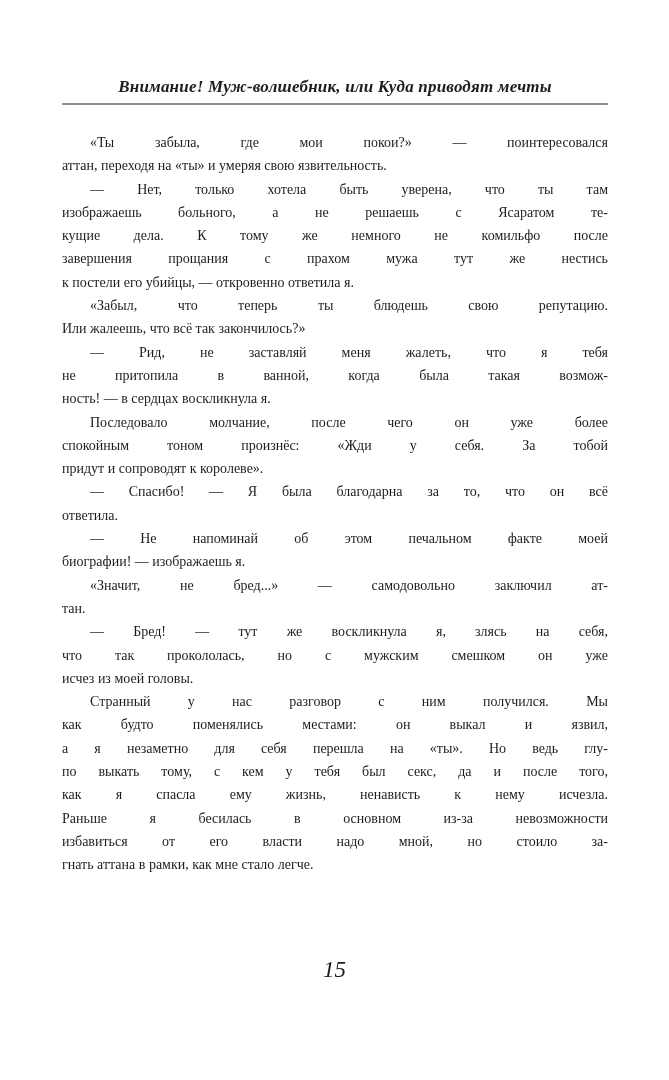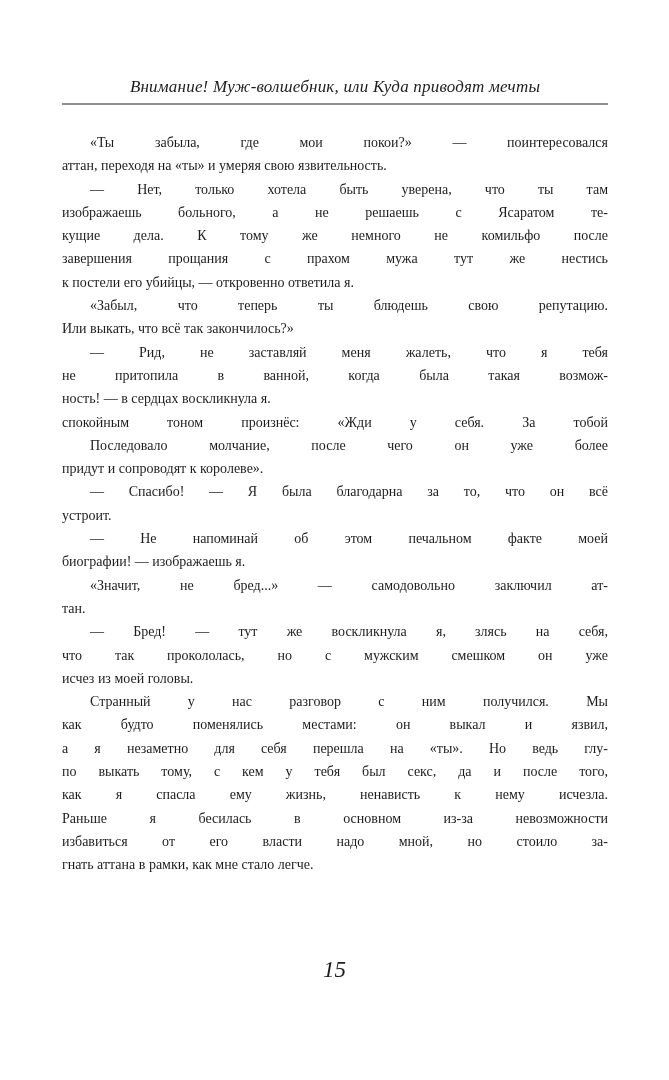--- a/index.html
+++ b/index.html
@@ -16,21 +16,21 @@
     font-family: "Liberation Serif", "DejaVu Serif", serif;
     color: var(--text-color, #1d1d1d);
   }
   .running-header {
     position: absolute;
     left: 62px;
     top: 76px;
     width: 546px;
     text-align: center;
     font-style: italic;
-    font-weight: normal;
+    font-weight: bold;
     font-size: 17px;
     line-height: 22px;
     padding-bottom: 5px;
     border-bottom: 2px solid var(--rule-color, #8f8f8f);
     letter-spacing: 0.2px;
   }
   .page-body {
     position: absolute;
     left: 62px;
     top: 131px;
@@ -79,35 +79,35 @@
       </p>
       <p class="para">
         <span class="line first">—  Нет, только хотела быть уверена, что ты там</span>
         <span class="line">изображаешь больного, а не решаешь с Ясаратом те-</span>
         <span class="line">кущие дела. К тому же немного не комильфо после</span>
         <span class="line">завершения прощания с прахом мужа тут же нестись</span>
         <span class="line last">к постели его убийцы, —  откровенно ответила я.</span>
       </p>
       <p class="para">
         <span class="line first">«Забыл, что теперь ты блюдешь свою репутацию.</span>
-        <span class="line last">Или выкать, что всё так закончилось?»</span>
+        <span class="line last">Или жалеешь, что всё так закончилось?»</span>
       </p>
       <p class="para">
         <span class="line first">—  Рид, не заставляй меня жалеть, что я тебя</span>
         <span class="line">не притопила в ванной, когда была такая возмож-</span>
         <span class="line last">ность! —  в сердцах воскликнула я.</span>
       </p>
       <p class="para">
+        <span class="line first">Последовало молчание, после чего он уже более</span>
         <span class="line">спокойным тоном произнёс: «Жди у себя. За тобой</span>
-        <span class="line first">Последовало молчание, после чего он уже более</span>
         <span class="line last">придут и сопроводят к королеве».</span>
       </p>
       <p class="para">
         <span class="line first">—  Спасибо! —  Я была благодарна за то, что он всё</span>
-        <span class="line last">устроит.</span>
+        <span class="line last">ответила.</span>
       </p>
       <p class="para">
         <span class="line first">—  Не напоминай об этом печальном факте моей</span>
         <span class="line last">биографии! —  изображаешь я.</span>
       </p>
       <p class="para">
         <span class="line first">«Значит, не бред...» —  самодовольно заключил ат-</span>
         <span class="line last">тан.</span>
       </p>
       <p class="para">

